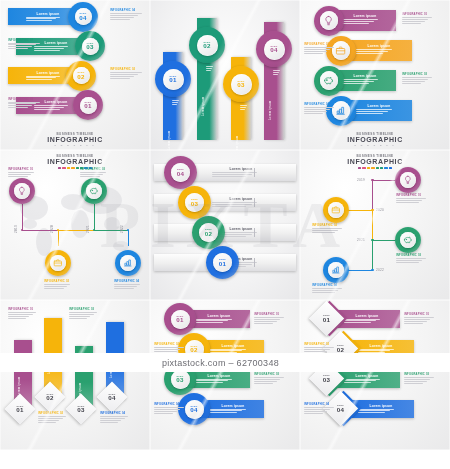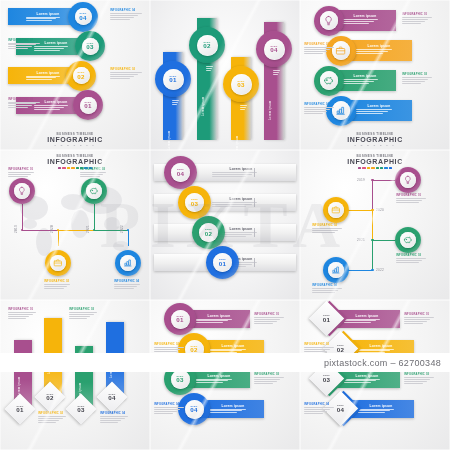--- a/index.html
+++ b/index.html
@@ -65,21 +65,21 @@
   .dia{position:absolute;transform:rotate(45deg);
        box-shadow:0 1px 3px rgba(0,0,0,.25);}
   .dia .in{width:100%;height:100%;transform:rotate(-45deg);
       display:flex;flex-direction:column;align-items:center;justify-content:center;}
 
   .wm{position:absolute;left:0;top:0;width:450px;height:450px;pointer-events:none;
       display:flex;align-items:center;justify-content:center;
       font-size:66px;font-weight:bold;letter-spacing:10px;color:rgba(120,120,130,.10);
       font-family:"Liberation Serif", serif;}
   .footer{position:absolute;left:0;bottom:0;width:450px;height:19px;background:#fff;
-     display:flex;align-items:center;justify-content:flex-end;}
+     display:flex;align-items:center;justify-content:center;}
   .footer span{font-size:9px;color:#6d6d73;letter-spacing:.3px;padding-right:9px;}
 </style>
 </head>
 <body>
 
 <div class="stage">
   <div class="grid">
 
     <div class="cell">
       <div id="p1">

